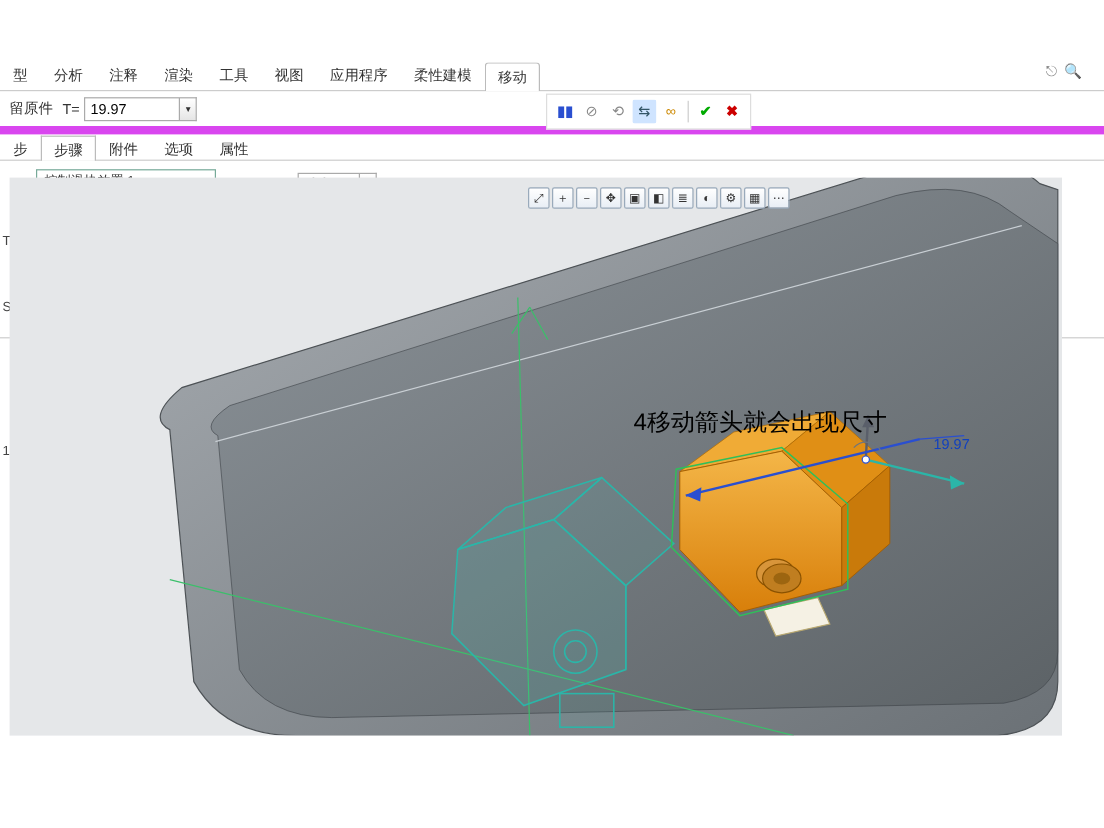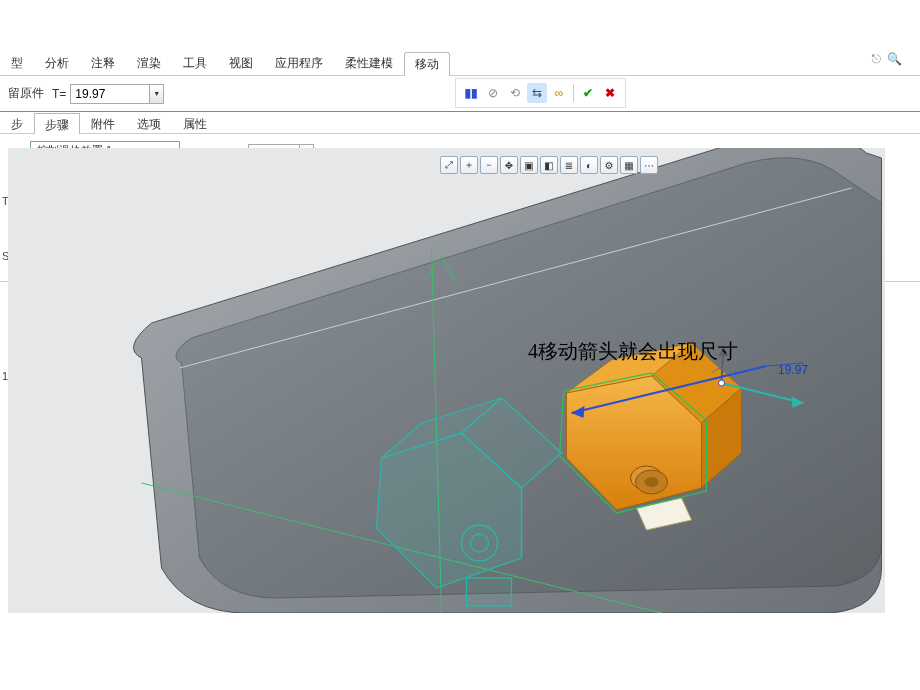--- a/index.html
+++ b/index.html
@@ -3,21 +3,21 @@
 <meta charset="utf-8">
 <style>
 * { box-sizing: border-box; margin: 0; padding: 0; }
 body { font-family: "Microsoft YaHei", Arial, sans-serif; font-size: 12px; color: #333; background: #fff; width: 920px; height: 690px; overflow: hidden; position: relative; }
 
 .ribbon-tabs { display: flex; align-items: flex-end; height: 24px; border-bottom: 1px solid #ccc; padding-left: 0; margin-top: 52px; }
 .ribbon-tab { padding: 3px 10px; border: 1px solid transparent; border-bottom: none; cursor: pointer; font-size: 12px; color: #333; }
 .ribbon-tab.active { border-color: #bbb; background: #fff; border-top-left-radius: 3px; border-top-right-radius: 3px; position: relative; top: 1px; }
 .topright { position: absolute; right: 18px; top: 52px; display: flex; gap: 6px; align-items: center; }
 
-.toolbar-row { display: flex; align-items: center; height: 36px; padding: 4px 4px; border-bottom: 1px solid #d946ef; position: relative; }
+.toolbar-row { display: flex; align-items: center; height: 36px; padding: 4px 4px; border-bottom: 7px solid #d946ef; position: relative; }
 .toolbar-label { margin: 0 4px; font-size: 12px; }
 .val-input { width: 80px; height: 20px; border: 1px solid #aaa; font-size: 12px; padding: 0 4px; }
 .dropdown-btn { width: 14px; height: 20px; border: 1px solid #aaa; border-left: none; background: linear-gradient(#fff,#e5e5e5); display: inline-flex; align-items: center; justify-content: center; font-size: 8px; cursor: pointer; }
 
 .action-cluster { position: absolute; left: 455px; top: 2px; display: flex; align-items: center; gap: 0; background: #fff; border: 1px solid #ddd; padding: 2px 4px; height: 30px; }
 .action-cluster .abtn { width: 20px; height: 20px; display: inline-flex; align-items: center; justify-content: center; margin: 0 1px; cursor: pointer; border: 1px solid transparent; border-radius: 2px; }
 .action-cluster .sep { width: 1px; height: 18px; background: #ccc; margin: 0 3px; }
 
 .panel-tabs { display: flex; height: 22px; border-bottom: 1px solid #ccc; }
 .panel-tab { padding: 3px 10px; font-size: 12px; cursor: pointer; border: 1px solid transparent; border-bottom: none; }
@@ -28,21 +28,21 @@
 .listbox .row { padding: 1px 6px; }
 .listbox .row.sel { background: #cfe8ff; }
 .label-pingyi { position: absolute; left: 190px; top: 14px; font-size: 12px; }
 .panel-dd { position: absolute; left: 248px; top: 10px; display: flex; }
 .panel-dd input { width: 52px; height: 18px; border: 1px solid #aaa; font-size: 11px; padding: 0 3px; }
 
 .viewport { position: absolute; left: 8px; top: 148px; right: 35px; bottom: 77px; background: #e5e7e9; overflow: hidden; }
 .view-toolbar { position: absolute; left: 430px; top: 6px; display: flex; gap: 2px; background: rgba(255,255,255,0.0); padding: 2px; }
 .vbtn { width: 18px; height: 18px; border: 1px solid #9ab; background: linear-gradient(#fff,#e8eef5); border-radius: 2px; display: inline-flex; align-items: center; justify-content: center; cursor: pointer; font-size: 10px; }
 
-.annotation-text { position: absolute; left: 520px; top: 190px; font-size: 20px; font-family: Liberation Serif, serif; color: #000; }
+.annotation-text { position: absolute; left: 520px; top: 190px; font-size: 20px; font-family: Liberation Sans, sans-serif; color: #000; }
 .dim-value { position: absolute; left: 770px; top: 215px; font-size: 12px; color: #1040c0; }
 
 .left-edge-labels { position: absolute; left: 2px; top: 235px; font-size: 11px; color: #444; }
 .left-edge-labels div { margin-bottom: 110px; }
 
 svg.scene { position: absolute; left: 0; top: 0; width: 100%; height: 100%; }
 </style>
 </head>
 <body>
 

